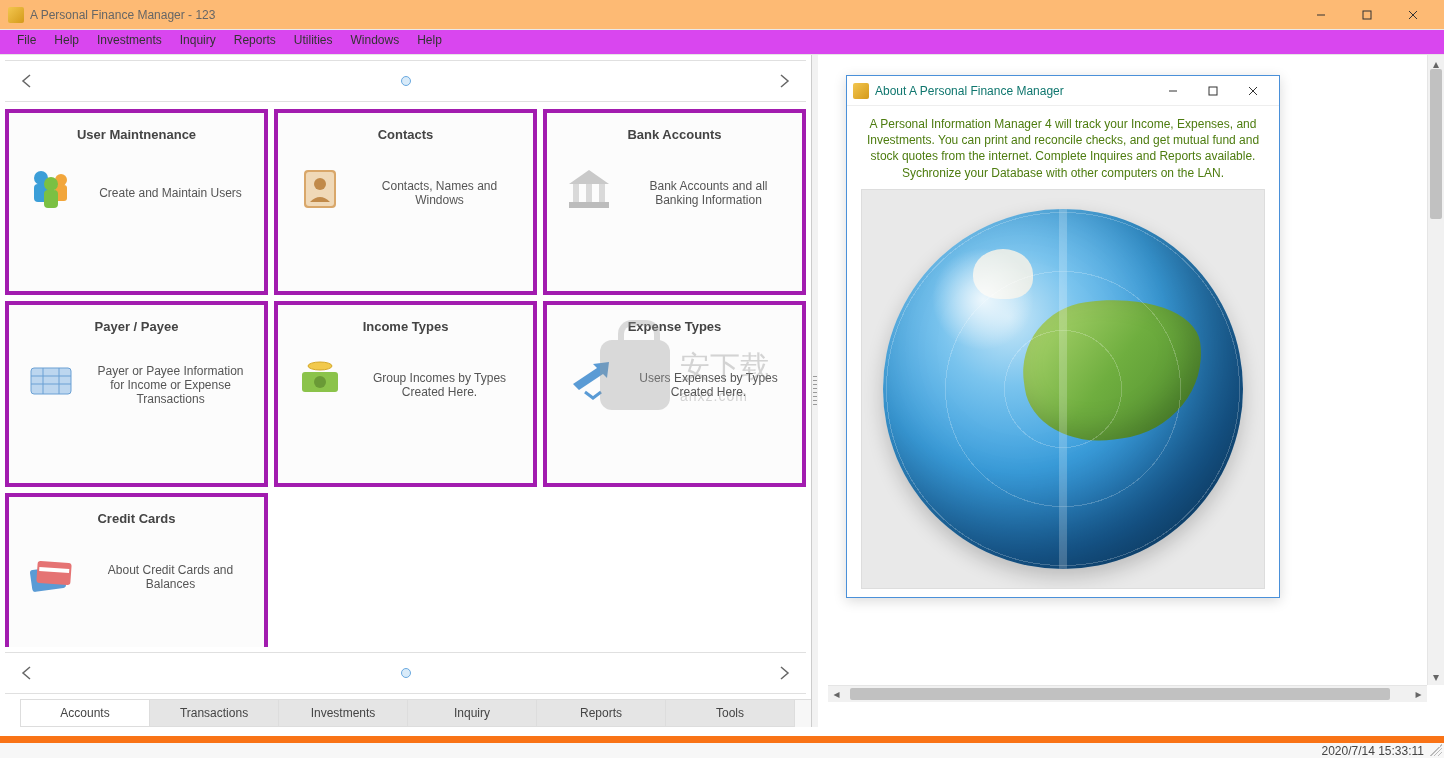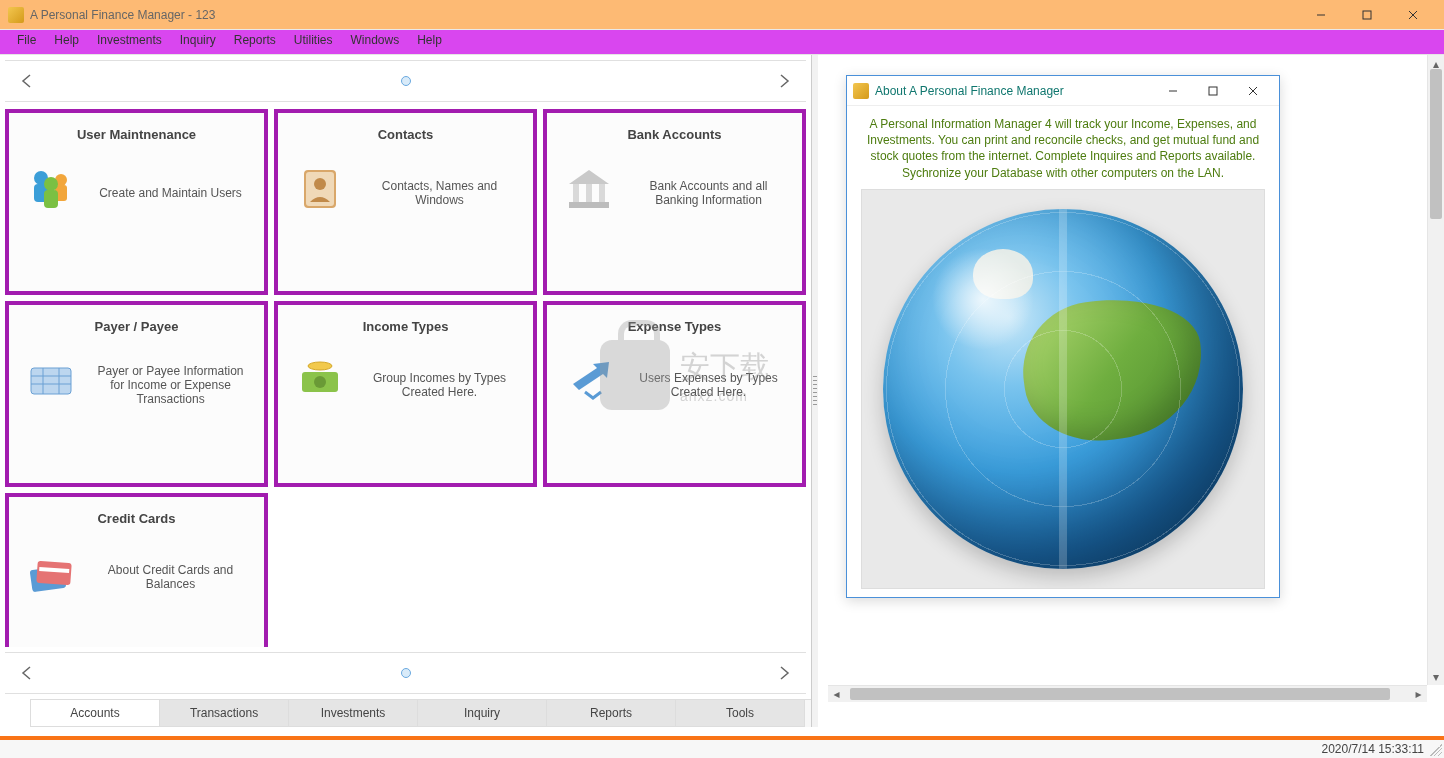--- a/index.html
+++ b/index.html
@@ -32,21 +32,21 @@
   .tile { border:4px solid #a21caf; background:#fcfcfc; display:flex; flex-direction:column; align-items:center; padding:14px 8px; position:relative; cursor:pointer;}
   .tile .tile-title { font-weight:600; font-size:13px; color:#444; margin-bottom:18px; text-align:center;}
   .tile .tile-body { display:flex; align-items:center; width:100%; }
   .tile .tile-icon { width:56px; height:56px; margin: 0 6px; flex-shrink:0; display:flex; align-items:center; justify-content:center;}
   .tile .tile-desc { flex:1; text-align:center; color:#555; font-size:12px; padding: 0 4px; margin-top:10px;}
 
   
   .bottom-nav-row { height: 42px; display:flex; align-items:center; border-top:1px solid #e0e0e0; border-bottom:1px solid #e0e0e0; padding:0 10px; margin:5px; background:#fff;}
 
   
-  .bottom-tabs { height: 28px; display:flex; border-top:1px solid #ddd; background:#f7f7f7; margin-left:30px;}
+  .bottom-tabs { height: 28px; display:flex; border-top:1px solid #ddd; background:#f7f7f7; margin-left:20px;}
   .bottom-tab { flex:0 0 130px; border:1px solid #ddd; border-top:none; margin-right:-1px; background:#e5e5e5; display:flex; align-items:center; justify-content:center; color:#444; font-size:12px; cursor:pointer;}
   .bottom-tab.active { background:#fff; }
 
   
   .about-window { position:absolute; left:28px; top:20px; width:434px; border:1px solid #4a90d9; background:#fff; box-shadow:0 3px 12px rgba(0,0,0,0.15);}
   .about-titlebar { height:30px; background:#fff; display:flex; align-items:center; padding:0 6px; border-bottom:1px solid #eee;}
   .about-titlebar .app-icon { width:16px; height:16px; margin-right:6px; background:linear-gradient(135deg,#f3c64f,#d49a1a); border-radius:2px;}
   .about-titlebar .about-title { color:#0f766e; font-size:12px;}
   .about-titlebar .about-ctrls { margin-left:auto; display:flex;}
   .about-titlebar .about-btn { width:40px; height:24px; display:flex; align-items:center; justify-content:center; color:#444;}
@@ -66,21 +66,21 @@
   .v-scrollbar { position:absolute; right:0; top:0; bottom:42px; width:17px; background:#f1f1f1; border-left:1px solid #e5e5e5;}
   .v-scrollbar .thumb { position:absolute; left:2px; right:2px; top:14px; height:150px; background:#c1c1c1; border-radius:2px;}
   .v-scrollbar .arrow-up, .v-scrollbar .arrow-down { position:absolute; left:0; right:0; height:17px; display:flex; align-items:center; justify-content:center; color:#666;}
   .v-scrollbar .arrow-up{top:0;} .v-scrollbar .arrow-down{bottom:0;}
   .h-scrollbar { position:absolute; left:10px; right:17px; bottom:25px; height:17px; background:#f1f1f1; border-top:1px solid #e5e5e5;}
   .h-scrollbar .thumb { position:absolute; top:2px; bottom:2px; left:22px; width:540px; background:#c1c1c1; border-radius:2px;}
   .h-scrollbar .arrow-l, .h-scrollbar .arrow-r { position:absolute; top:0; bottom:0; width:17px; display:flex; align-items:center; justify-content:center; color:#666;}
   .h-scrollbar .arrow-l{left:0;} .h-scrollbar .arrow-r{right:0;}
 
   
-  .statusbar { position:absolute; bottom:0; left:0; right:0; height:22px; border-top:4px solid #f97316; background:#f7f7f7; display:flex; align-items:center; justify-content:flex-end; padding:0 20px; color:#444; font-size:12px;}
+  .statusbar { position:absolute; bottom:0; left:0; right:0; height:22px; border-top:7px solid #f97316; background:#f7f7f7; display:flex; align-items:center; justify-content:flex-end; padding:0 20px; color:#444; font-size:12px;}
   .statusbar .grip { position:absolute; right:2px; bottom:2px; width:12px; height:12px; background:
     linear-gradient(135deg, transparent 50%, #bbb 50% 55%, transparent 55% 65%, #bbb 65% 70%, transparent 70% 80%, #bbb 80% 85%, transparent 85%);}
 
   
   .splitter { width:6px; background:#f2f2f2; position:relative; cursor:col-resize;}
   .splitter::after{content:""; position:absolute; top:50%; left:1px; width:4px; height:30px; background:repeating-linear-gradient(#999 0 1px, transparent 1px 4px); transform:translateY(-50%);}
 
   
   .watermark { position:absolute; left:600px; top:340px; display:flex; align-items:center; opacity:0.35; pointer-events:none; z-index:50;}
   .watermark .lock { width:70px; height:70px; border-radius:12px; background:#999; position:relative; margin-right:10px;}

